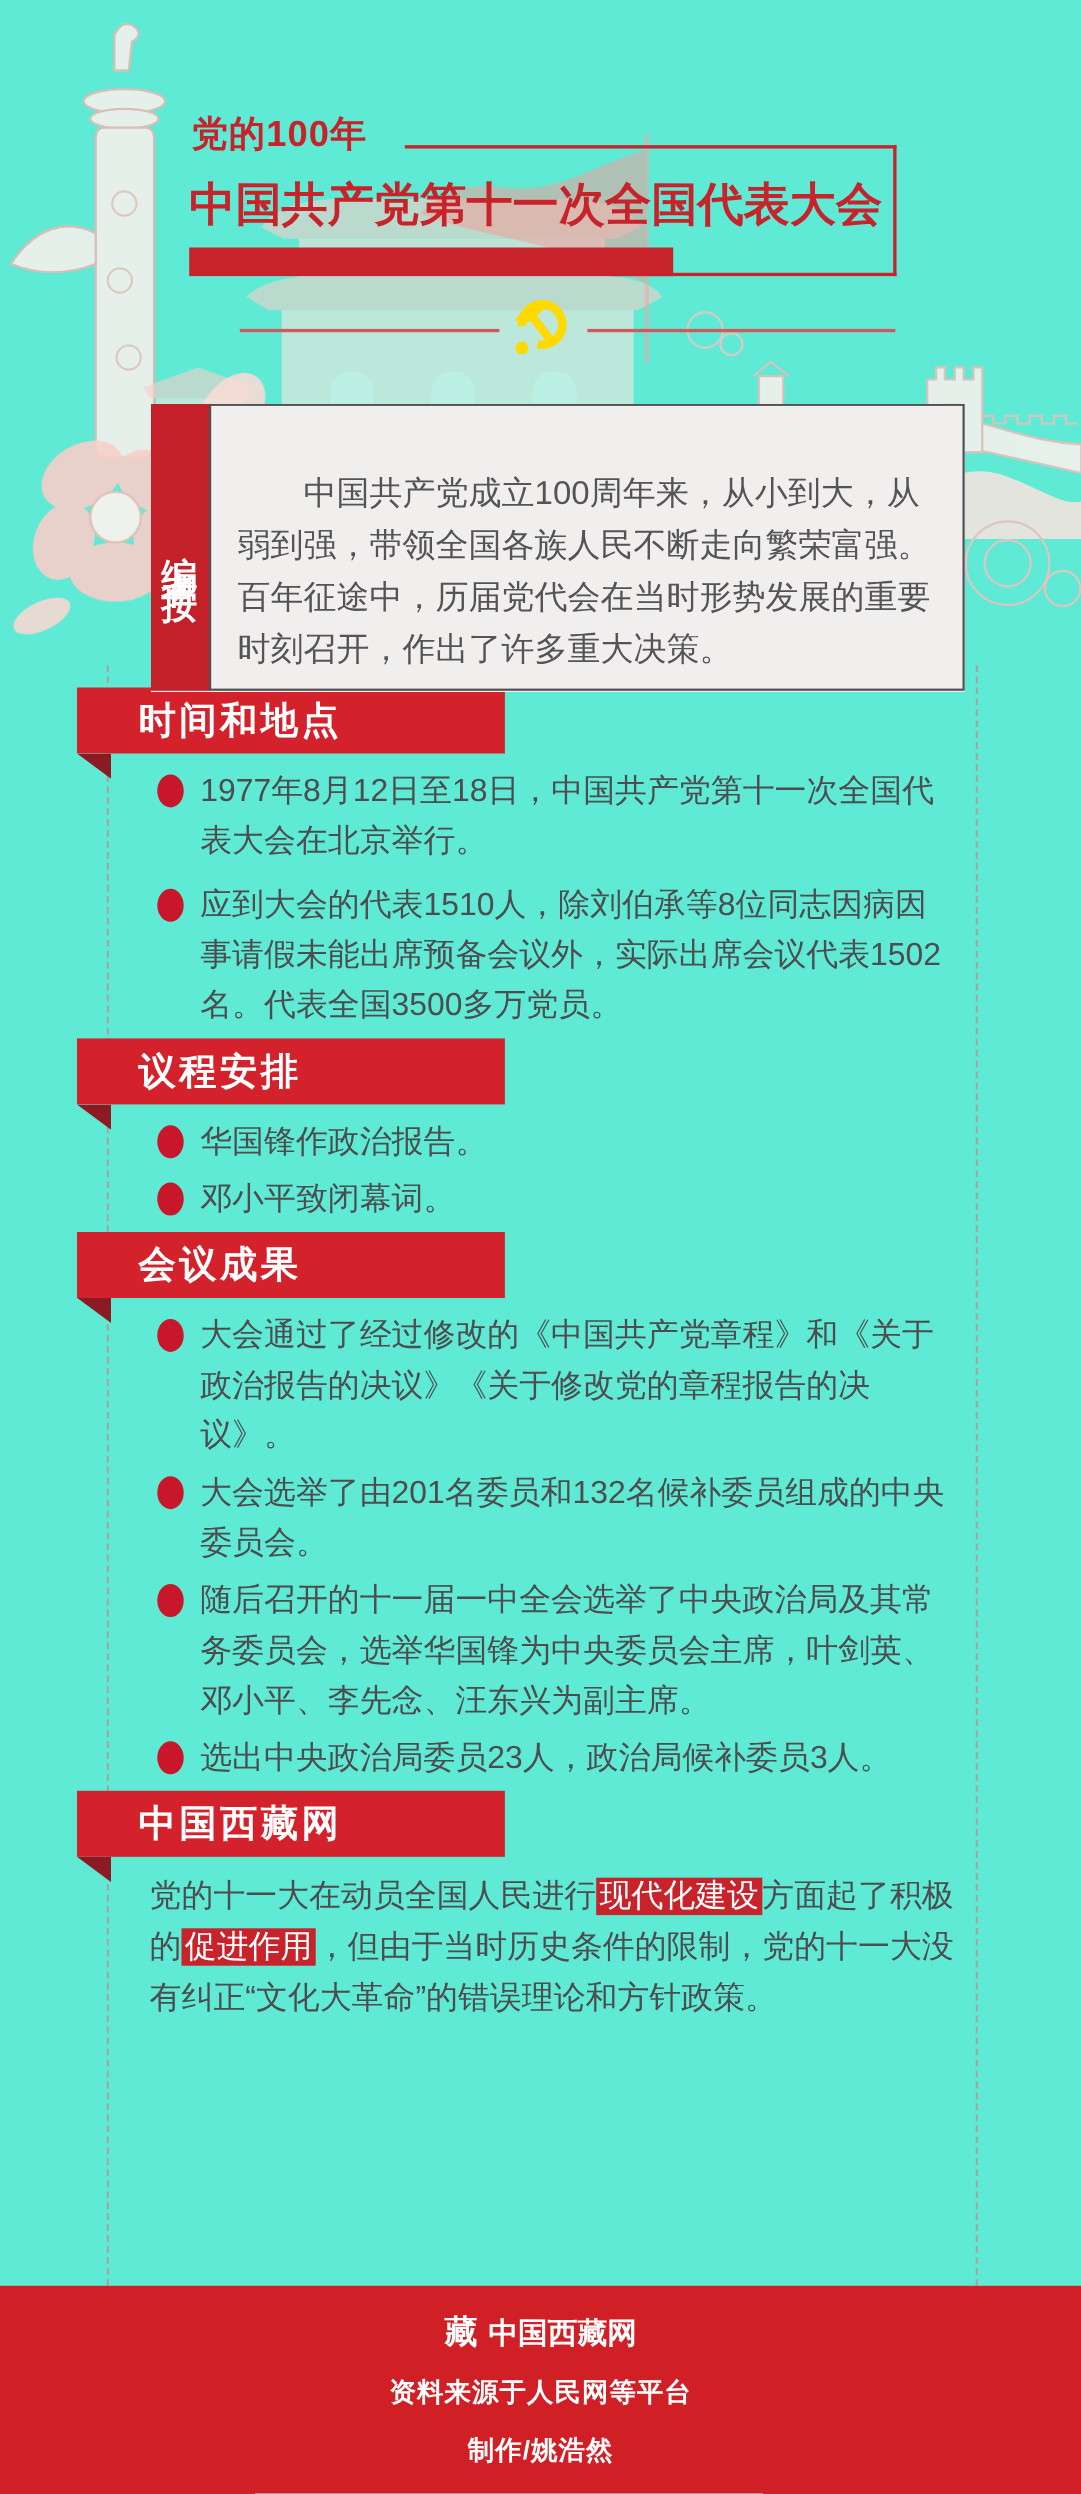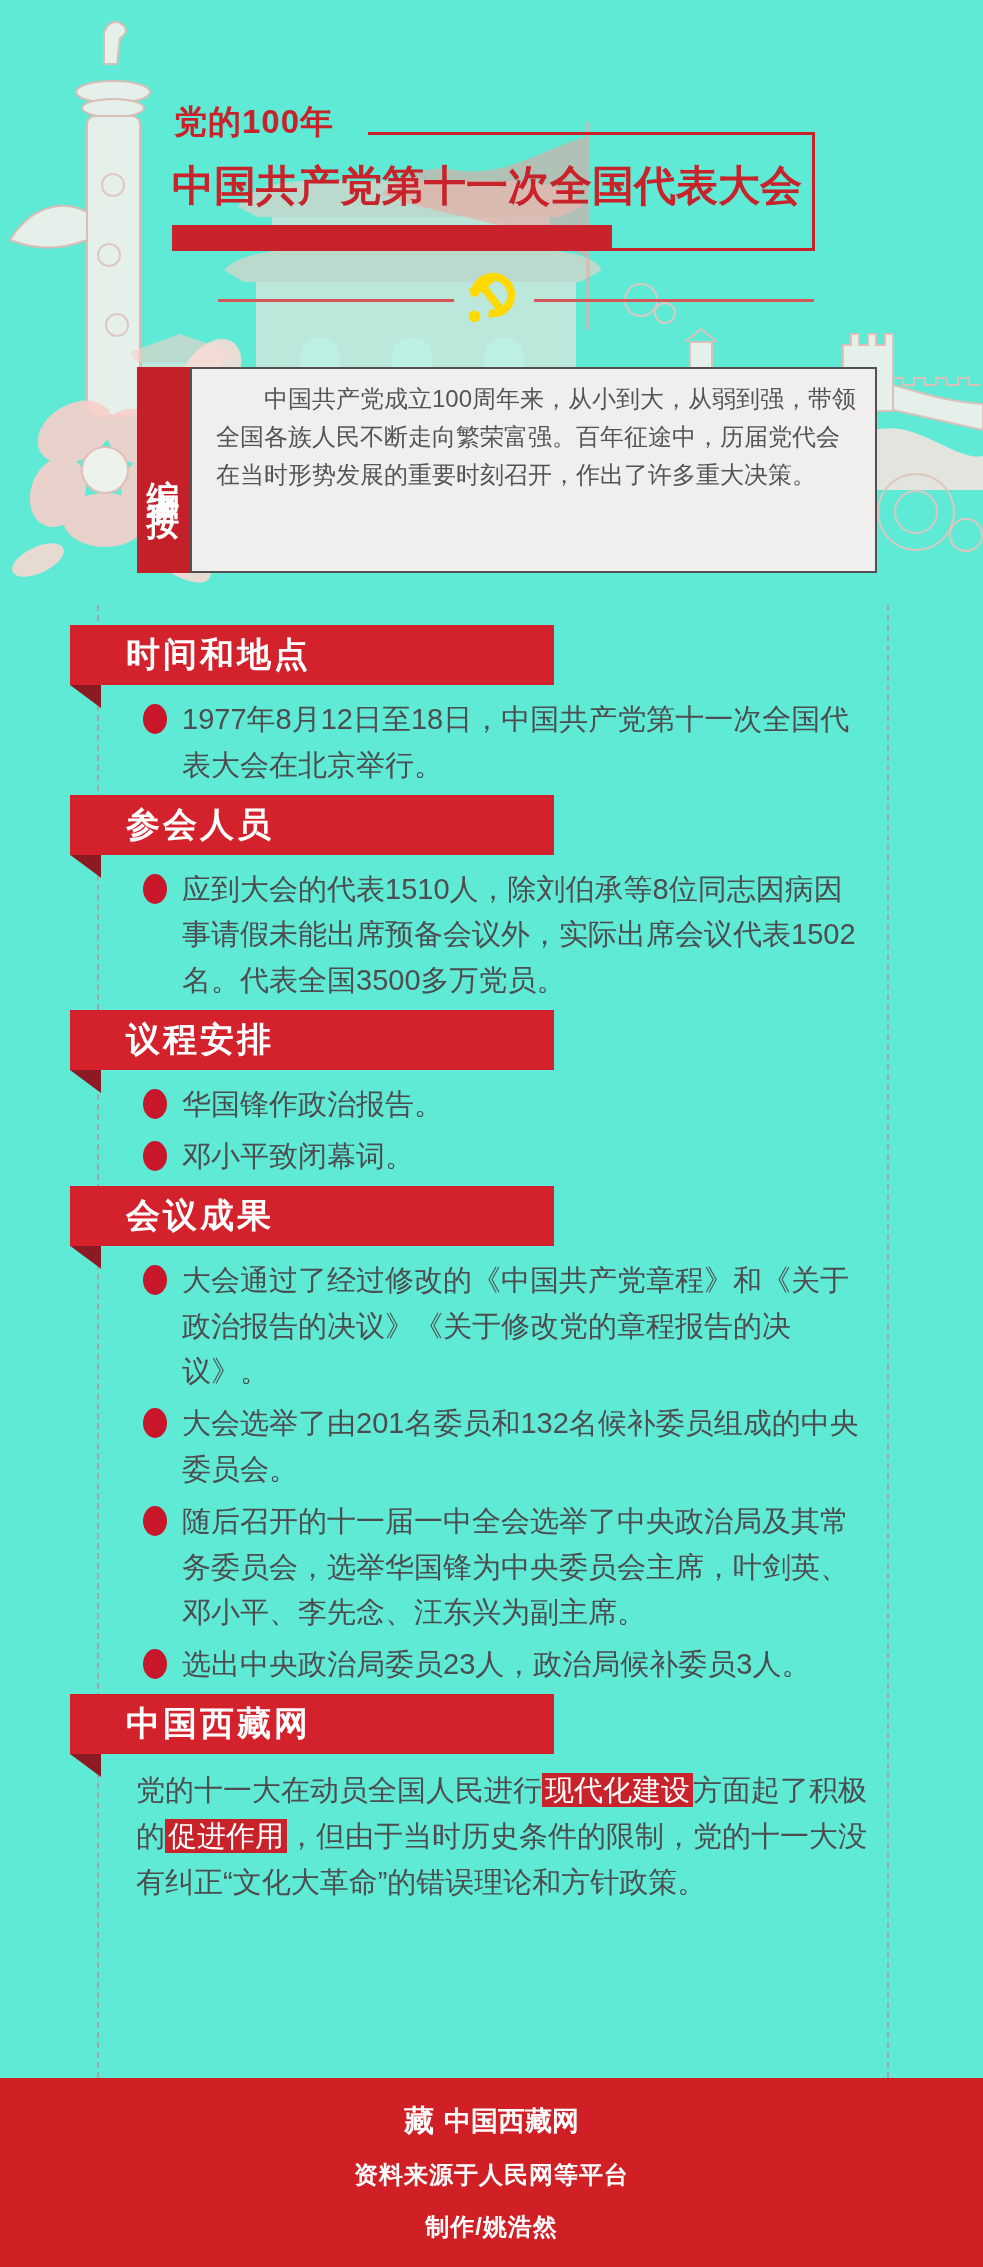--- a/index.html
+++ b/index.html
@@ -25,28 +25,28 @@
   .emblem-line-right { position:absolute; left:534px; top:299px; width:280px; height:3px; background:#d4575c; z-index:2; }
   .emblem { position:absolute; left:461px; top:268px; z-index:3; }
 
   
   .editor-note { position:absolute; left:137px; top:367px; width:740px; display:flex; z-index:2; }
   .editor-bar { width:53px; background:#c32029; display:flex; align-items:center; justify-content:center; }
   .editor-bar span { writing-mode:vertical-rl; color:#fff; font-size:33px; font-weight:700;
                      letter-spacing:14px; line-height:1; padding-top:6px; }
   .editor-box { flex:1; background:#f1efee; border:2px solid #515153; min-height:206px;
                 padding:11px 14px 11px 24px; }
-  .editor-box p { text-indent:2em; font-size:24px; line-height:1.58; color:#545456; }
+  .editor-box p { text-indent:2em; font-size:30px; line-height:1.58; color:#545456;margin-top:45px; }
 
   
   .content { position:absolute; left:97px; top:605px; width:792px; bottom:189px;
              border-left:2px dashed #a5a5a5; border-right:2px dashed #a5a5a5; z-index:1; }
   .section { margin-top:4px; }
   .section.first { margin-top:20px; }
-  .ribbon { position:relative; margin-left:-29px; width:484px; height:60px; background:#d3222b;
+  .ribbon { position:relative; margin-left:-29px; width:389px; height:60px; background:#d3222b;
             display:flex; align-items:center; padding-left:56px; }
   .ribbon span { color:#fff; font-size:34px; font-weight:700; letter-spacing:3px; }
   .ribbon::after { content:""; position:absolute; left:0; top:60px; width:31px; height:23px;
                    background:#8c1a22; clip-path:polygon(0 0,100% 0,100% 100%); }
   .bullets { list-style:none; margin:12px 18px 0 0; }
   .bullets li { position:relative; padding-left:83px; font-size:29px; line-height:1.58;
                 color:#4d4d4f; margin-bottom:6px; }
   .bullets li::before { content:""; position:absolute; left:44px; top:7px; width:24px; height:30px;
                         border-radius:50%; background:#c8172b; }
   .significance-text { margin:14px 20px 0 37px; font-size:29px; line-height:1.58; color:#4d4d4f; }
@@ -157,23 +157,20 @@
     <div class="section first">
       <div class="ribbon">
         <span>时间和地点</span>
       </div>
       <ul class="bullets">
         <li><span>1977年8月12日至18日，中国共产党第十一次全国代表大会在北京举行。</span></li>
       </ul>
     </div>
 
     <div class="section">
-      <div class="ribbon">
-        <span>参会人员</span>
-      </div>
       <ul class="bullets">
         <li><span>应到大会的代表1510人，除刘伯承等8位同志因病因事请假未能出席预备会议外，实际出席会议代表1502名。代表全国3500多万党员。</span></li>
       </ul>
     </div>
 
     <div class="section">
       <div class="ribbon">
         <span>议程安排</span>
       </div>
       <ul class="bullets">

